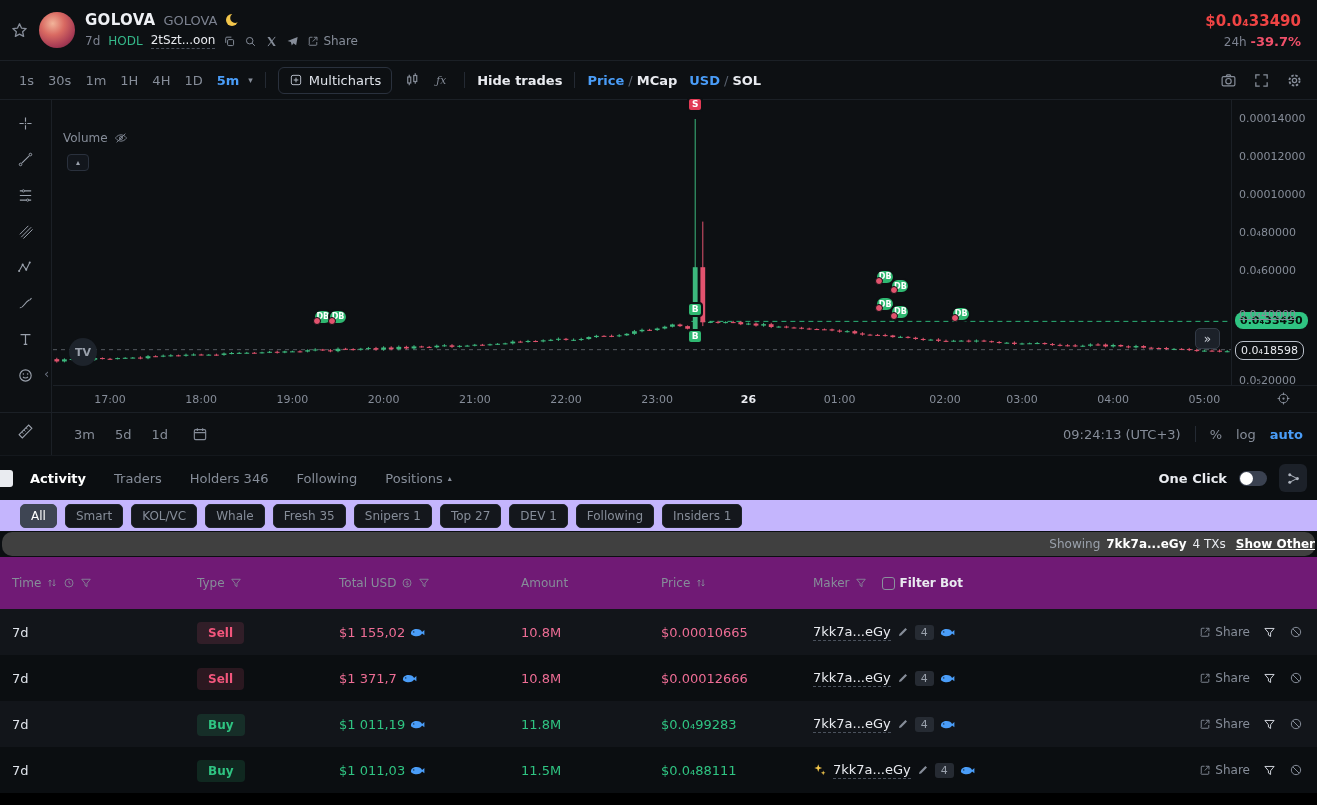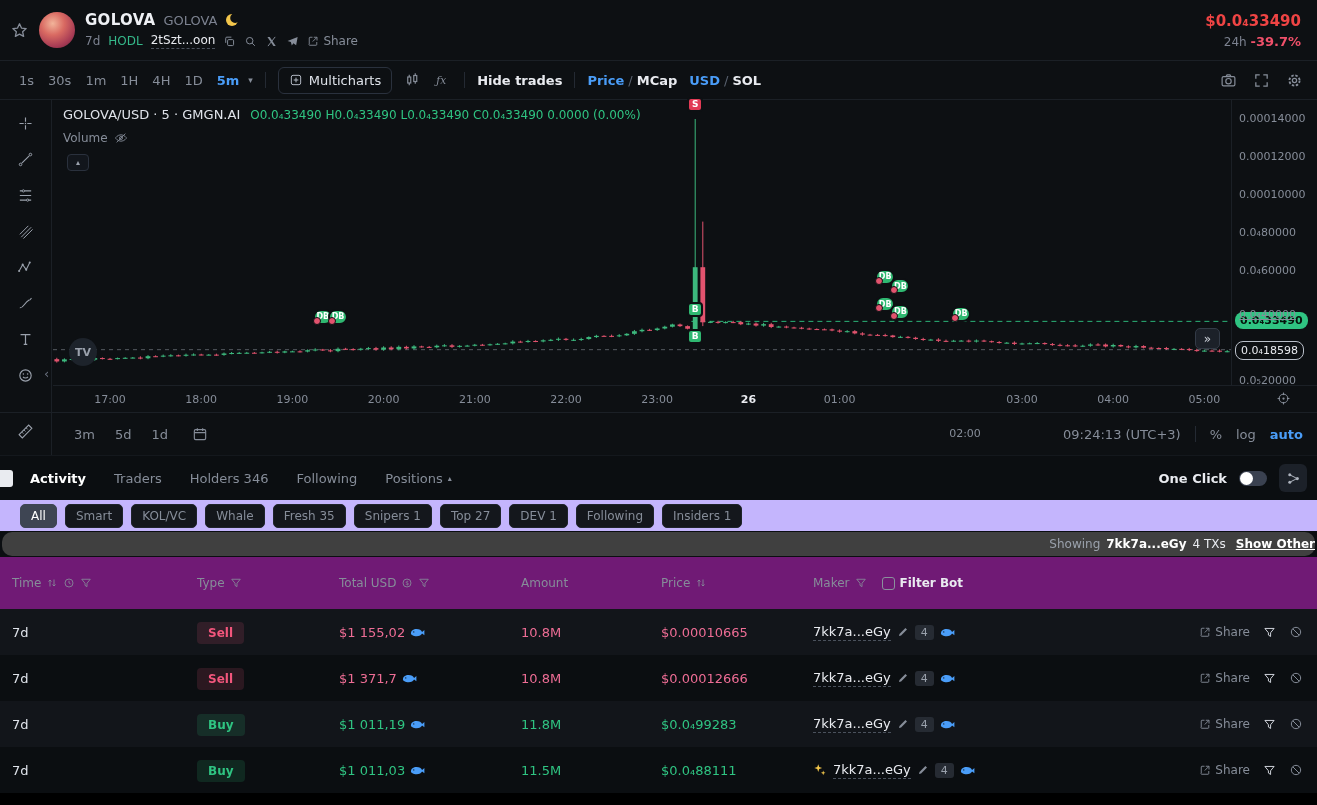--- a/index.html
+++ b/index.html
@@ -760,24 +760,20 @@
           <rect x="1141.3999999999999" y="250.0721830412137" width="4.8" height="1" fill="#e2536e"></rect>
           <line x1="1151.3999999999999" x2="1151.3999999999999" y1="249.5125406674145" y2="251.58767606104794" stroke="#3cb87d" stroke-width="1"></line>
           <rect x="1148.9999999999998" y="250.62513555804836" width="4.8" height="1" fill="#3cb87d"></rect>
           <line x1="1159" x2="1159" y1="249.5933544892722" y2="251.5995308616632" stroke="#e2536e" stroke-width="1"></line>
           <rect x="1156.6" y="250.62513555804836" width="4.8" height="1" fill="#e2536e"></rect>
           <line x1="1166.6" x2="1166.6" y1="249.39067428907944" y2="252.38359918292" stroke="#e2536e" stroke-width="1"></line>
           <rect x="1164.1999999999998" y="250.6996872411088" width="4.8" height="1" fill="#e2536e"></rect>
           <line x1="1174.2" x2="1174.2" y1="250.092741865034" y2="252.26030256366997" stroke="#3cb87d" stroke-width="1"></line>
           <rect x="1171.8" y="251.2291395501133" width="4.8" height="1" fill="#3cb87d"></rect>
         </svg>
-      <div class="legend">
-        <span class="lsym">GOLOVA/USD · 5 · GMGN.AI</span>
-        <span class="lohlc">O0.0₄33490 H0.0₄33490 L0.0₄33490 C0.0₄33490 0.0000 (0.00%)</span>
-      </div>
       <div class="vol-row">
         <span>Volume</span>
         <svg class="ic" viewBox="0 0 24 24">
             <use href="#sym-eyeoff"></use>
           </svg>
       </div>
       <button class="collapse-btn">
           <span>▴</span>
         </button>
       <div class="tv-mark">TV</div>
@@ -818,21 +814,21 @@
         </button>
     <div class="tal" style="left: 33px;">17:00</div>
         <div class="tal" style="left: 124.2px;">18:00</div>
         <div class="tal" style="left: 215.4px;">19:00</div>
         <div class="tal" style="left: 306.6px;">20:00</div>
         <div class="tal" style="left: 397.8px;">21:00</div>
         <div class="tal" style="left: 489px;">22:00</div>
         <div class="tal" style="left: 580.2px;">23:00</div>
         <div class="tal date" style="left: 671.4px;">26</div>
         <div class="tal" style="left: 762.6px;">01:00</div>
-        <div class="tal" style="left: 888px; margin-top: 34px;">02:00</div>
+        <div class="tal" style="left: 868px;">02:00</div>
         <div class="tal" style="left: 945px;">03:00</div>
         <div class="tal" style="left: 1036.2px;">04:00</div>
         <div class="tal" style="left: 1127.4px;">05:00</div>
       </div>
 
     <div class="chart-toolbar">
       <span id="ranges"><span class="rng">3m</span><span class="rng">5d</span><span class="rng">1d</span></span>
       <button class="iconbtn cal-btn">
           <svg class="ic" viewBox="0 0 24 24">
             <use href="#sym-cal"></use>

